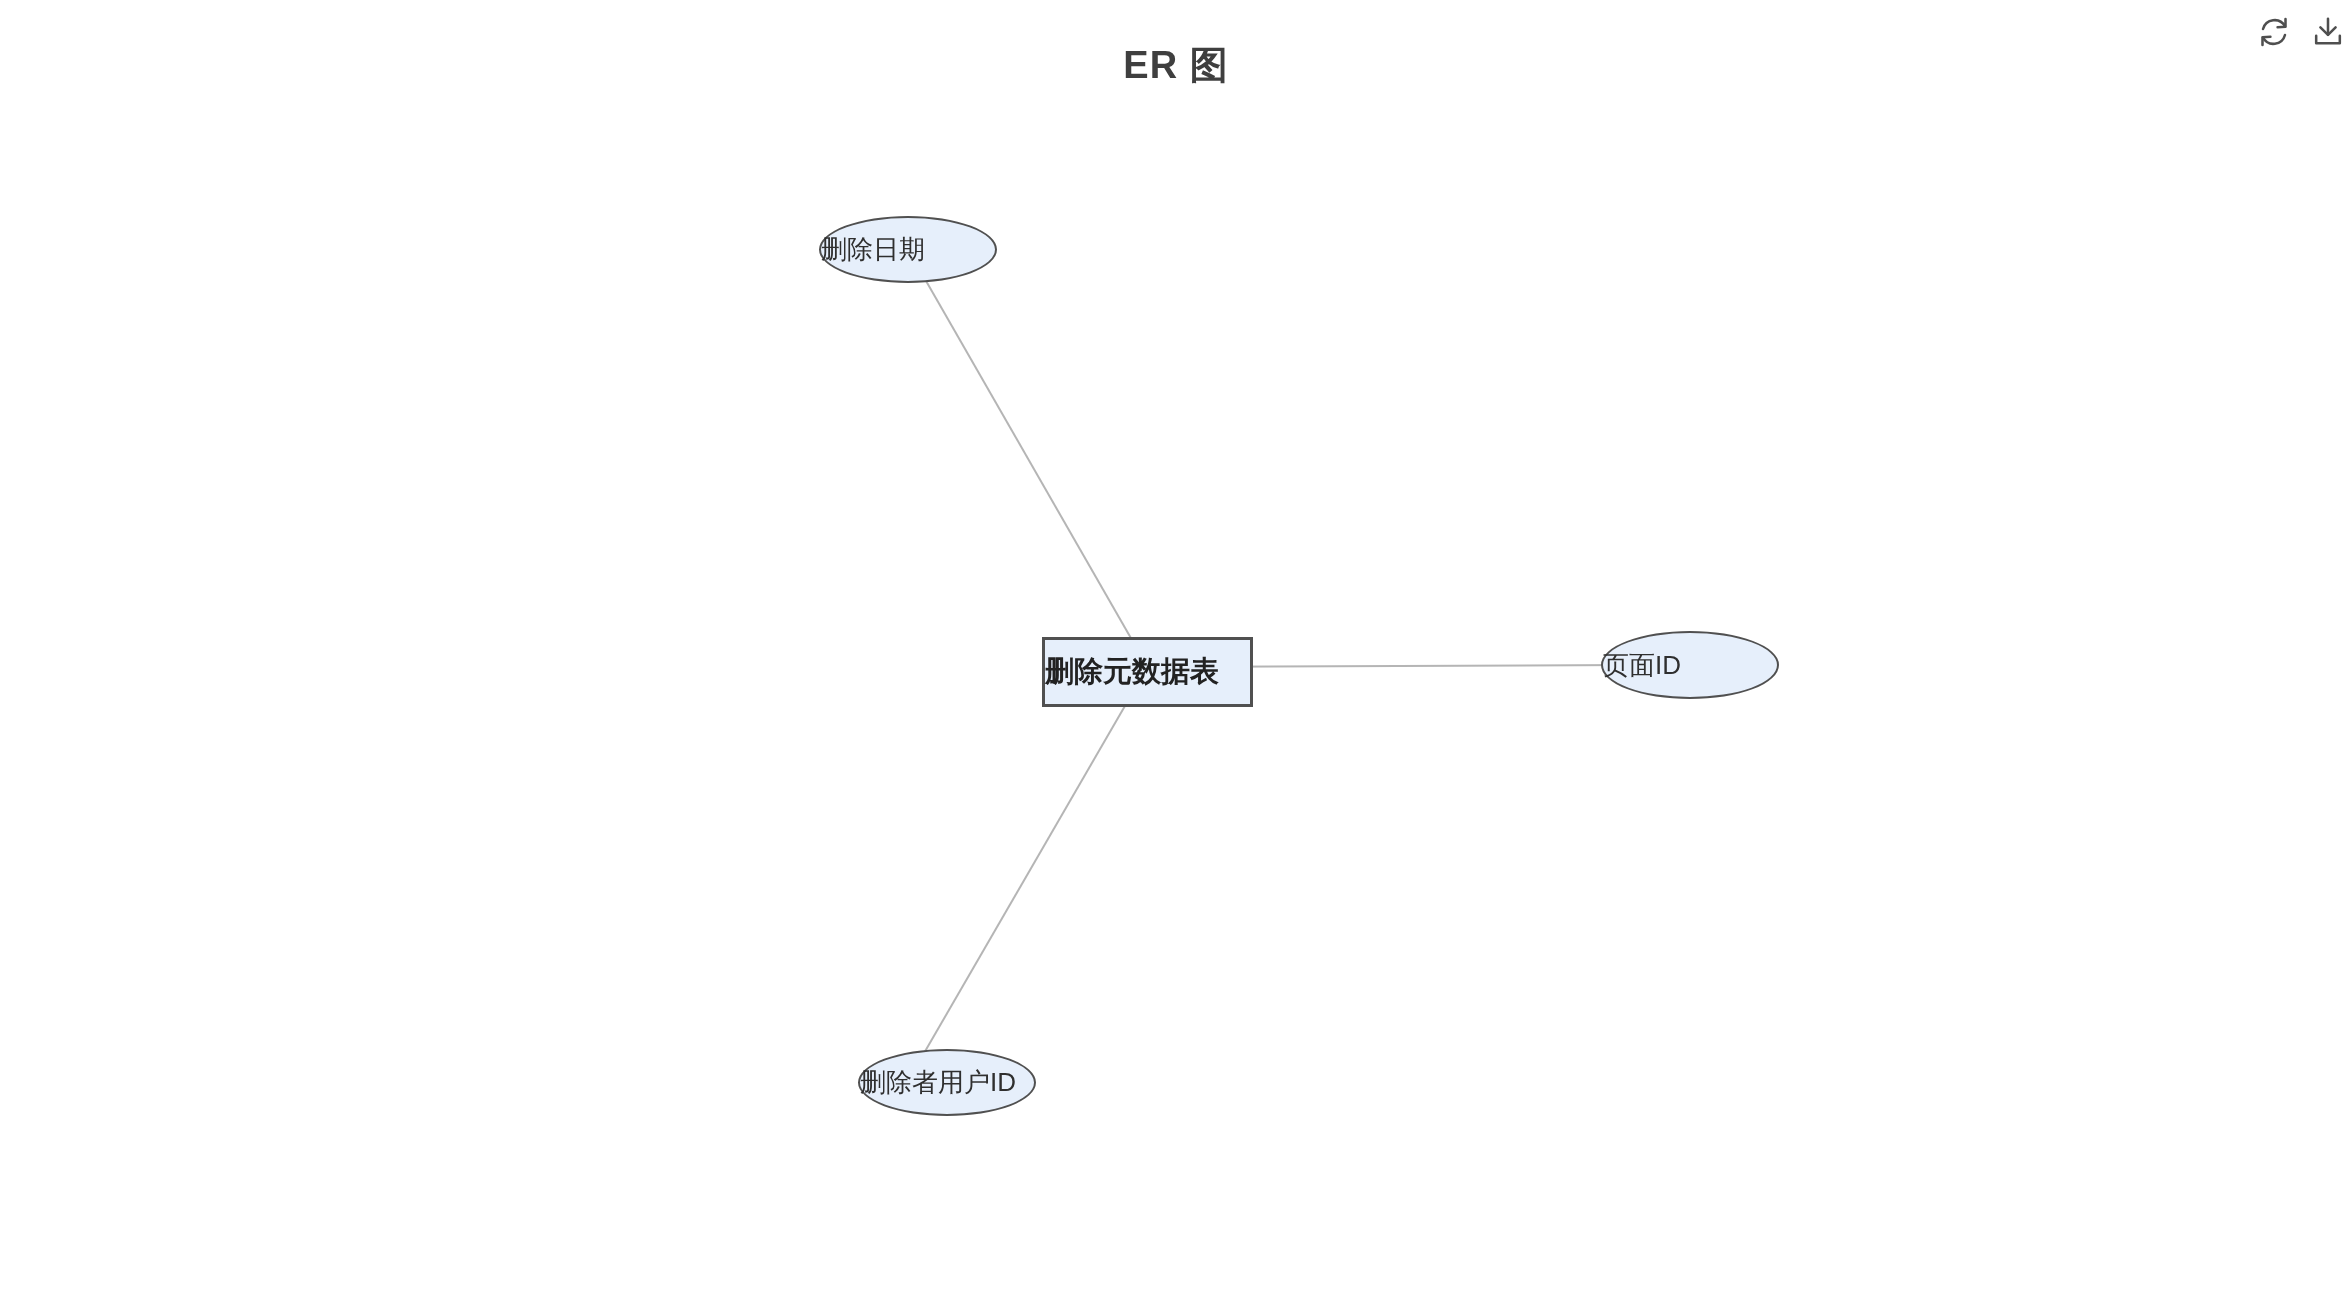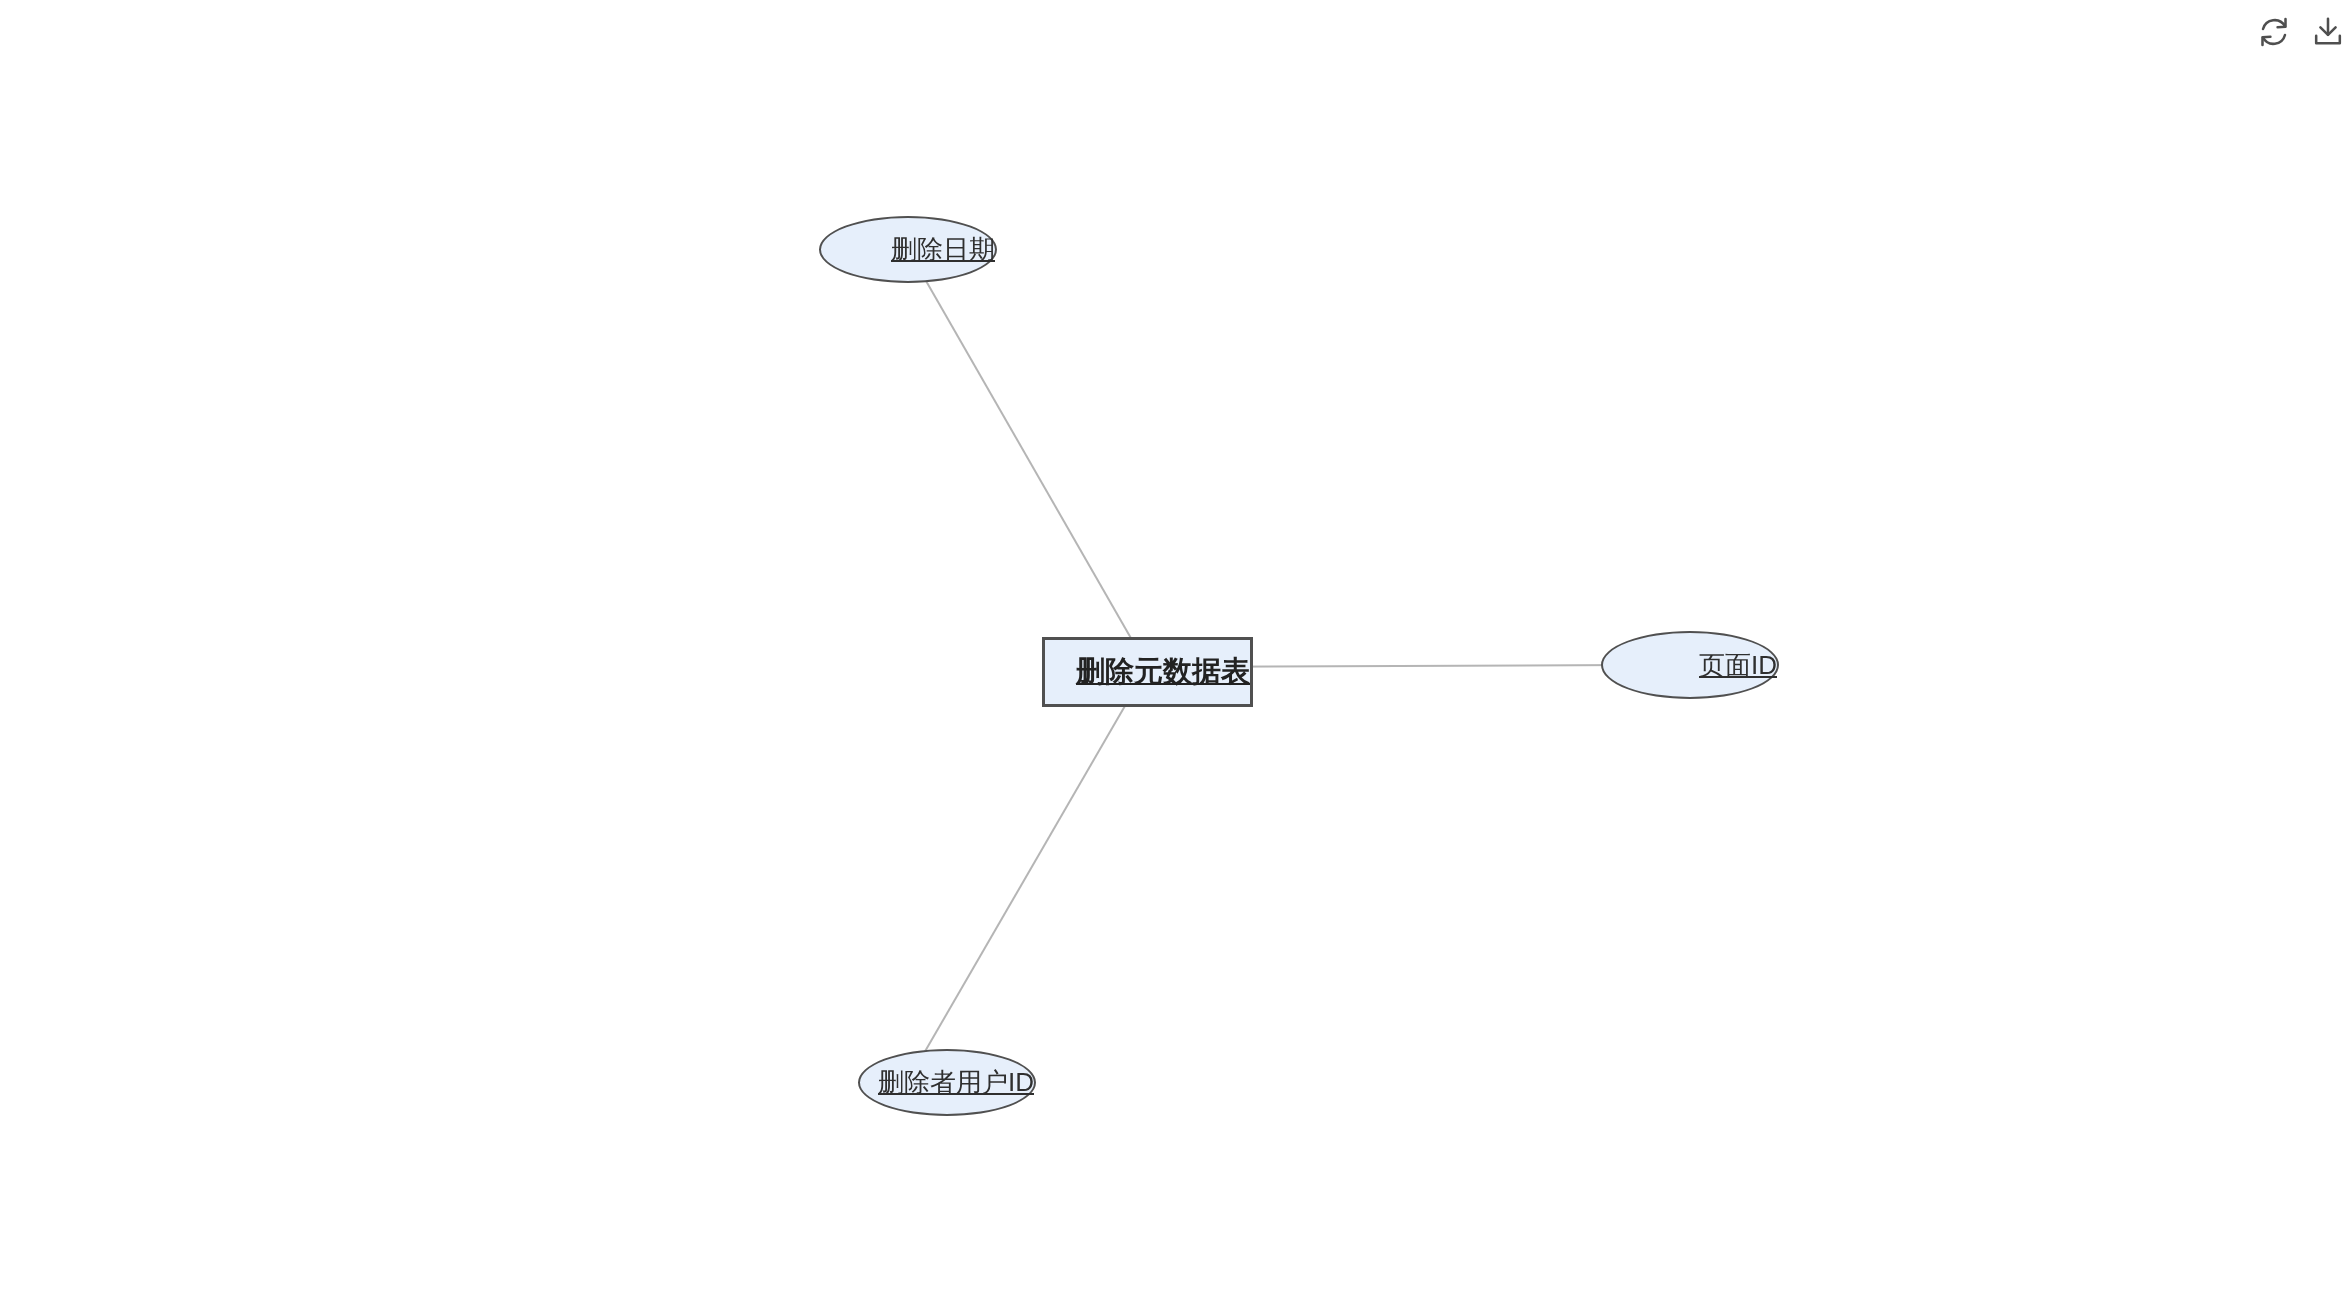--- a/index.html
+++ b/index.html
@@ -48,29 +48,28 @@
   .icon-btn svg { width: 38px; height: 38px; display: block; }
 
   
   .canvas { position: absolute; inset: 0; }
   .edge-layer { position: absolute; inset: 0; width: 100%; height: 100%; }
   .edge { stroke: var(--edge-line, #b5b5b5); stroke-width: 2; }
 
   .node {
     position: absolute;
     box-sizing: border-box;
-    display: flex; align-items: center; justify-content: flex-end;
+    display: flex; align-items: center; justify-content: flex-start;
     background: var(--node-fill, #e6effb);
     border: 2px solid var(--node-border, #505050);
     color: #2f2f2f;
     font-size: 26px;
     white-space: nowrap;
     z-index: 2;
     cursor: grab;
-    text-decoration: underline;
   }
   .node.ellipse { border-radius: 50%; }
   .node.rect {
     border-width: 3px;
     font-weight: bold;
     font-size: 29px;
     color: #222222;
   }
 </style>
 </head>
@@ -90,20 +89,21 @@
     <button class="icon-btn" aria-label="download">
       <svg viewBox="0 0 36 36" fill="none" stroke="currentColor" stroke-width="2.4" stroke-linecap="round" stroke-linejoin="round">
         <line x1="18" y1="5.5" x2="18" y2="20.5"></line>
         <polyline points="10.8,13.6 18,20.8 25.2,13.6"></polyline>
         <polyline points="6.8,21.5 6.8,28.6 29.2,28.6 29.2,21.5"></polyline>
       </svg>
     </button>
   </div>
 
   <div class="header">
+    <h1 class="title">ER 图</h1>
   </div>
 
   <div class="canvas">
     <svg class="edge-layer" width="2352" height="1300" viewBox="0 0 2352 1300">
         <line x1="1147.5" y1="667" x2="908" y2="249.5" class="edge"></line>
         <line x1="1147.5" y1="667" x2="1629" y2="665" class="edge"></line>
         <line x1="1147.5" y1="667" x2="907" y2="1082.5" class="edge"></line>
       </svg>
 
     <div class="node ellipse" style="left: 819px; top: 216px; width: 178px; height: 67px;">

